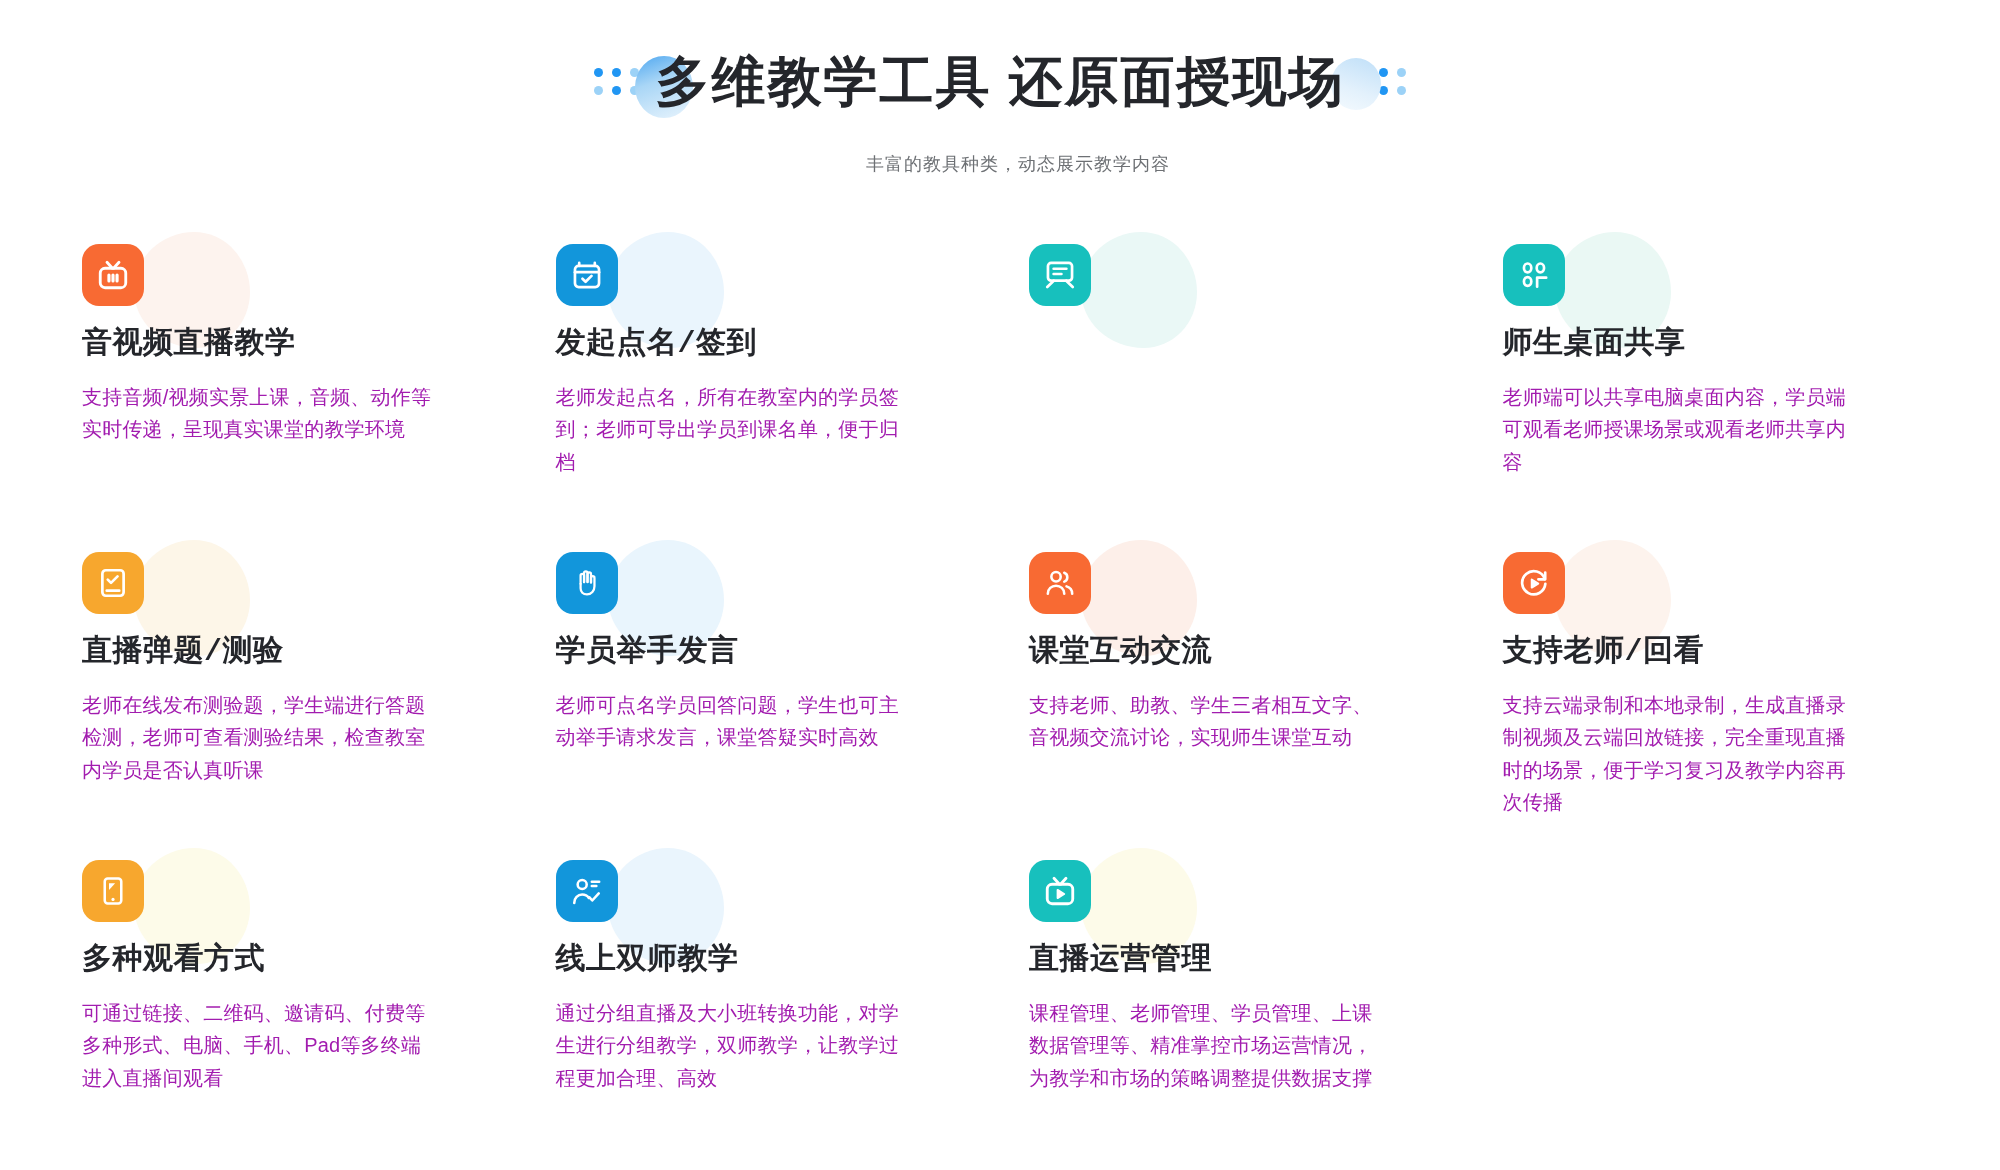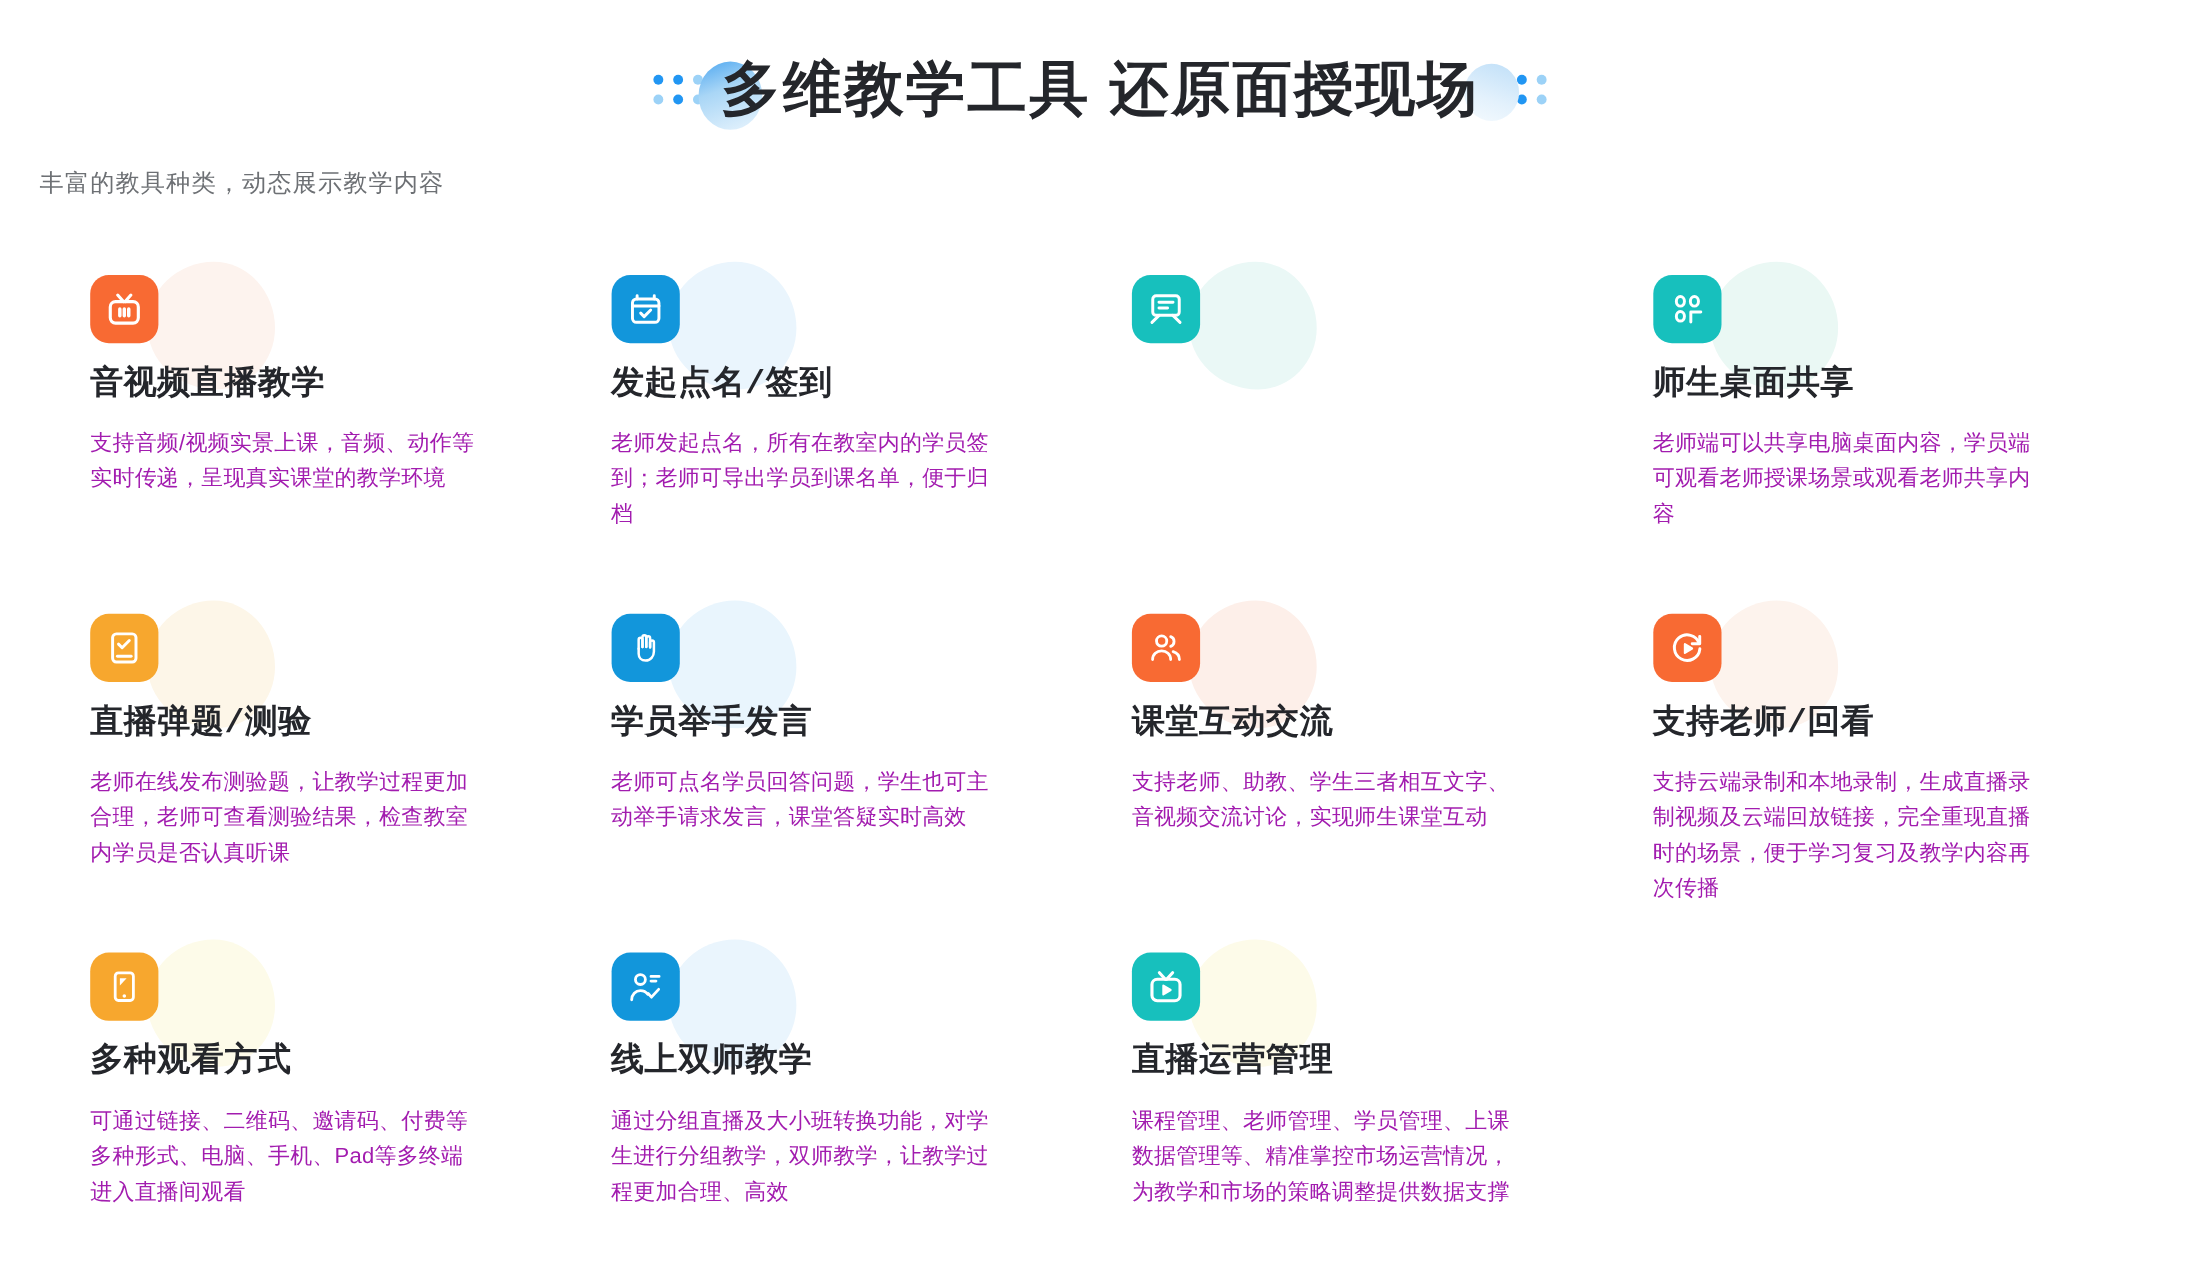--- a/index.html
+++ b/index.html
@@ -13,20 +13,21 @@
     height: 1170px;
     font-family: "Liberation Sans", "DejaVu Sans", sans-serif;
     color: #222428;
     overflow: hidden;
     position: relative;
   }
 
   
   .header {
     padding-top: 36px;
+    text-align: center;
   }
   .title-row {
     display: flex;
     align-items: center;
     justify-content: center;
     gap: 0px;
     position: relative;
     height: 90px;
   }
   .dot-grid {
@@ -75,21 +76,21 @@
     z-index: 2;
     font-size: 54px;
     font-weight: bold;
     letter-spacing: 2px;
     color: #24262b;
     line-height: 1;
     white-space: nowrap;
   }
   .page-subtitle {
     margin-top: 26px;
-    font-size: 22px;
+    font-size: 18px;
     color: #6d7074;
     letter-spacing: 1px;
     margin-left: 36px;
   }
 
   
   .grid {
     margin: 62px 0 0 0;
     padding: 0 82px;
     display: grid;
@@ -237,21 +238,21 @@
   <div class="card">
     <span class="blob" style="background:#fdf6e8"></span>
     <div class="icon" style="background:#f7a72e">
       <svg width="34" height="34" viewBox="0 0 24 24" fill="none" stroke="#fff" stroke-width="1.9" stroke-linecap="round" stroke-linejoin="round">
         <rect x="4.5" y="3" width="15" height="18" rx="2.4"></rect>
         <path d="M8.3 8.4l2.3 2.3 4.6-4.6" transform="translate(0 1.2)"></path>
         <path d="M7.6 17.4h8.8"></path>
       </svg>
     </div>
     <div class="card-title">直播弹题/测验</div>
-    <div class="card-desc">老师在线发布测验题，让教学过程更加合理，老师可查看测验结果，检查教室内学员是否认真听课</div>
+    <div class="card-desc">老师在线发布测验题，学生端进行答题检测，老师可查看测验结果，检查教室内学员是否认真听课</div>
   </div>
 
   <div class="card">
     <span class="blob" style="background:#e9f5fd"></span>
     <div class="icon" style="background:#1296db">
       <svg width="32" height="32" viewBox="0 0 24 24" fill="none" stroke="#fff" stroke-width="1.7" stroke-linecap="round" stroke-linejoin="round">
         <path d="M7.2 12.6V6.4a1.3 1.3 0 0 1 2.6 0v5"></path>
         <path d="M9.8 11.4V4.6a1.3 1.3 0 0 1 2.6 0v6.6"></path>
         <path d="M12.4 11.4V5.4a1.3 1.3 0 0 1 2.6 0v6"></path>
         <path d="M15 11.8V8.2a1.3 1.3 0 0 1 2.6 0v6.2c0 3.4-2.3 6.2-5.6 6.2-3 0-4.8-2-4.8-4.6v-3.4"></path>

